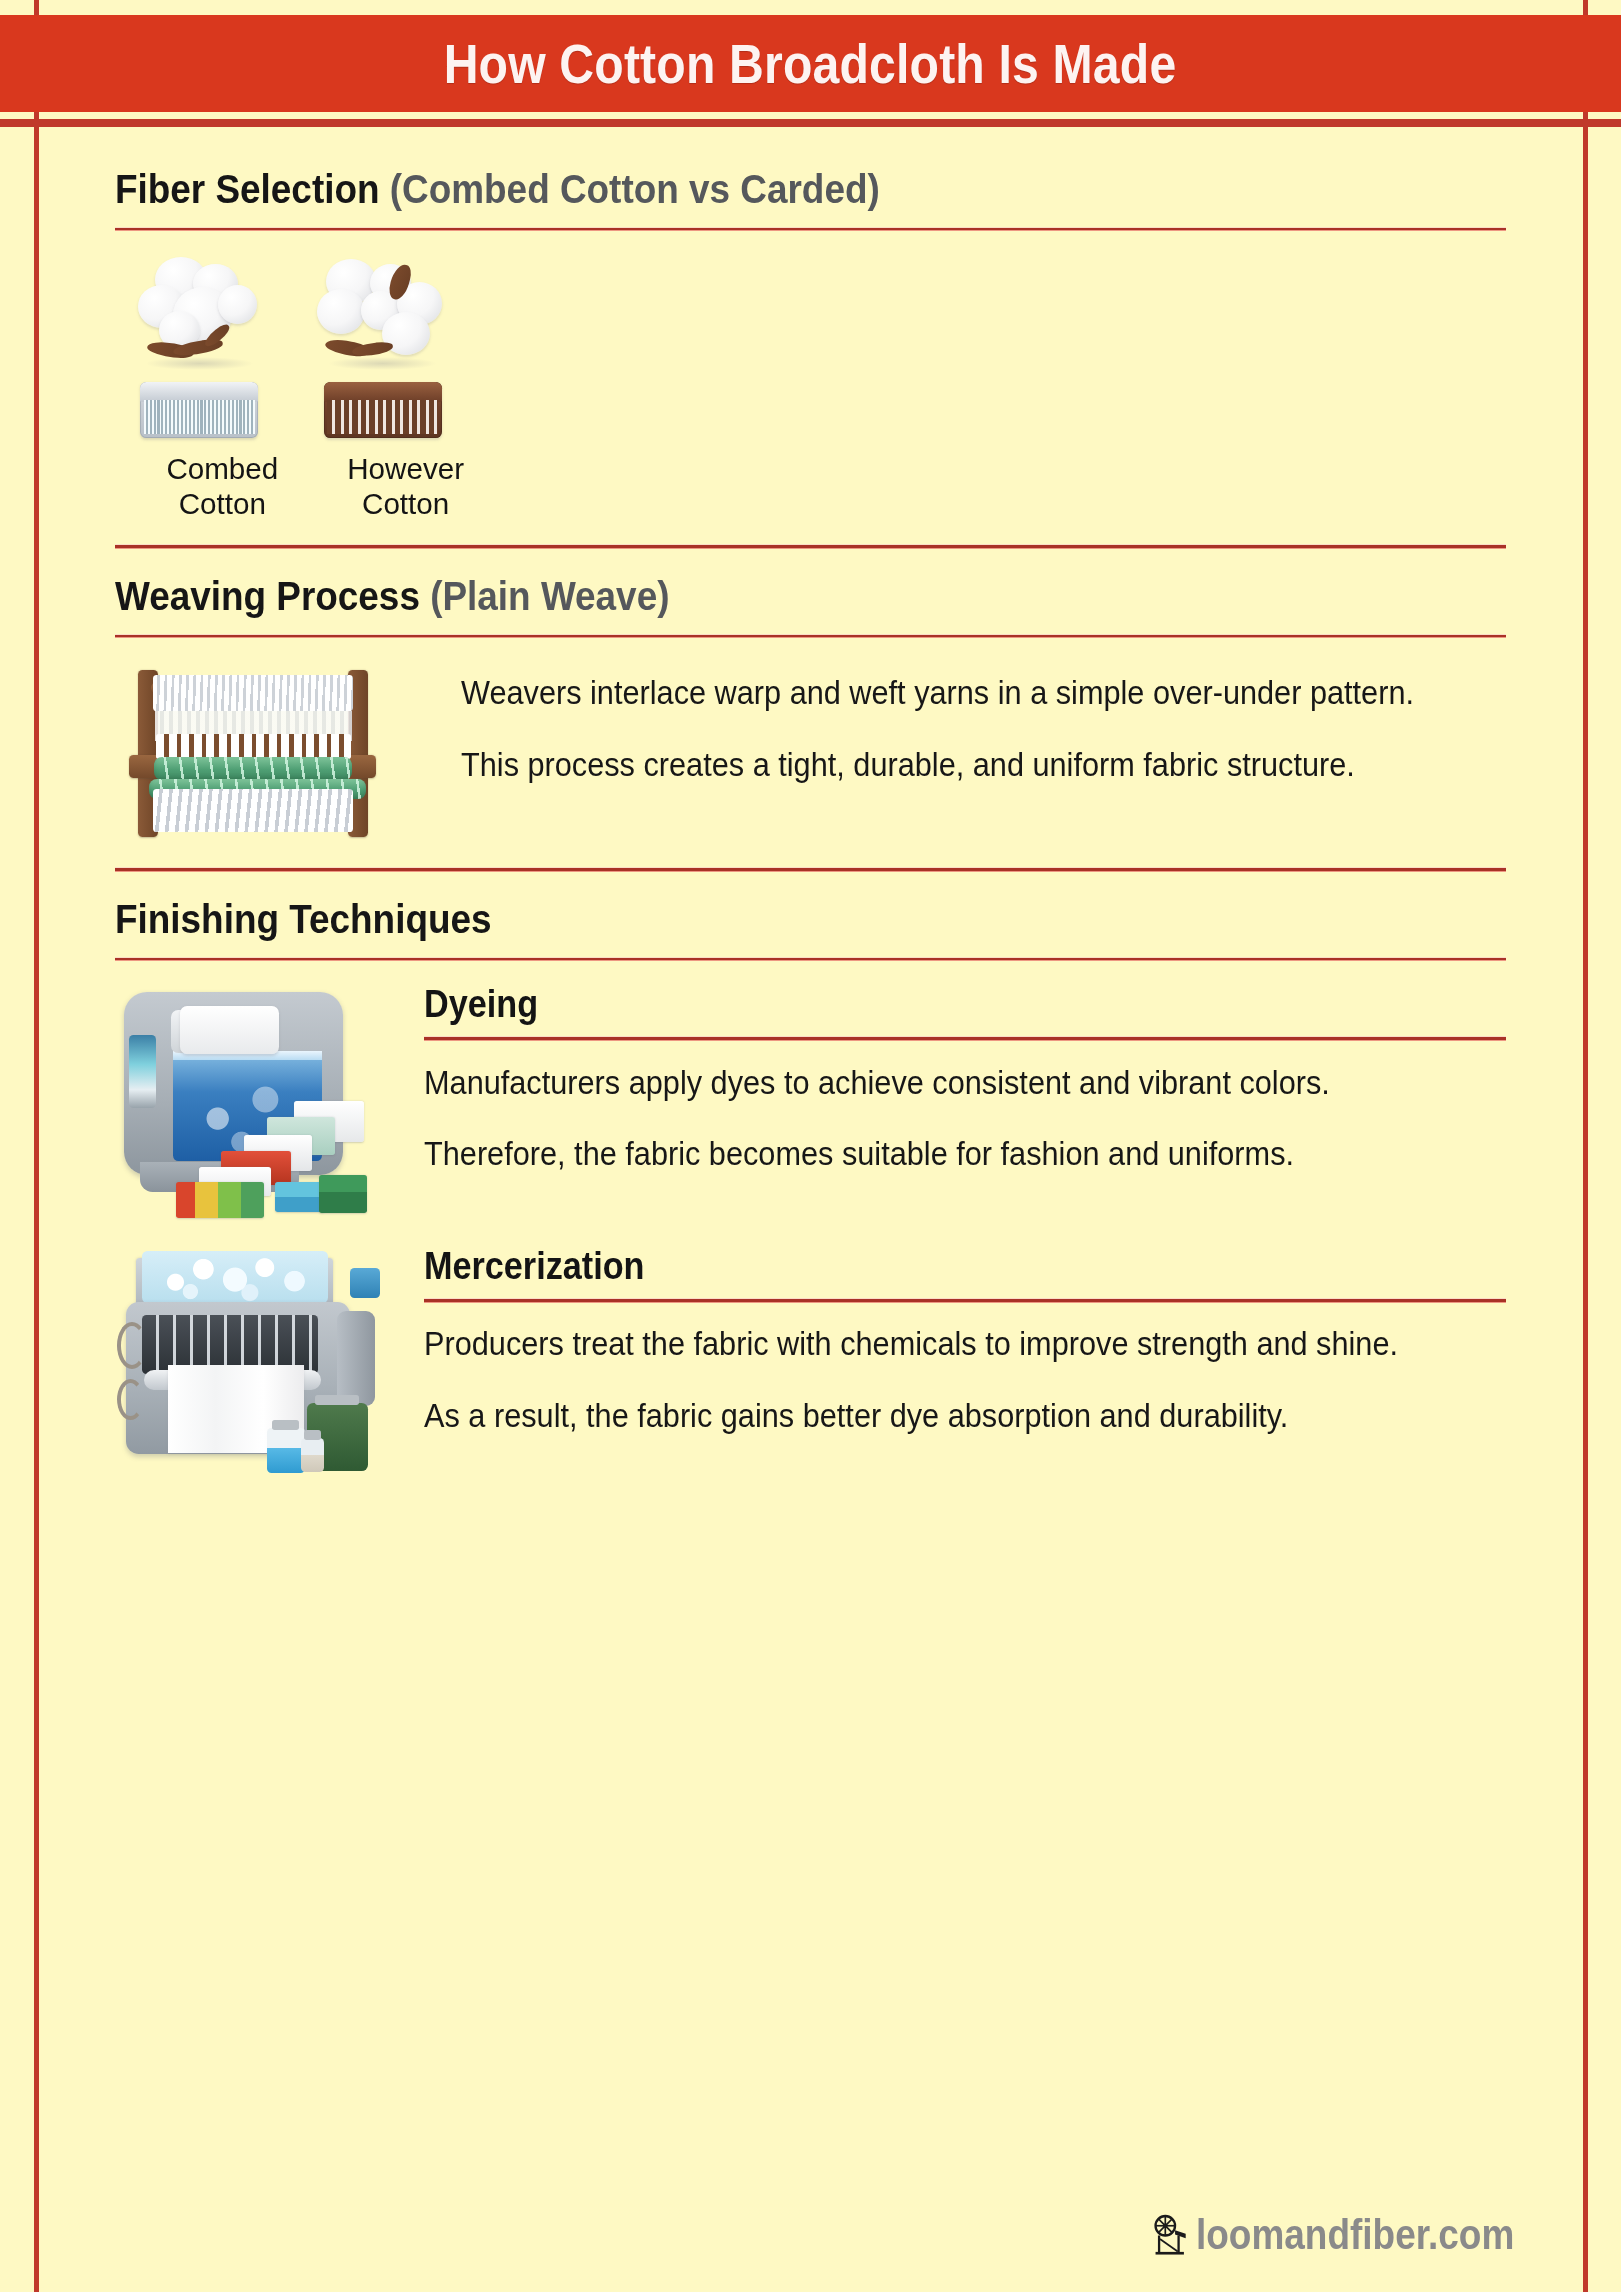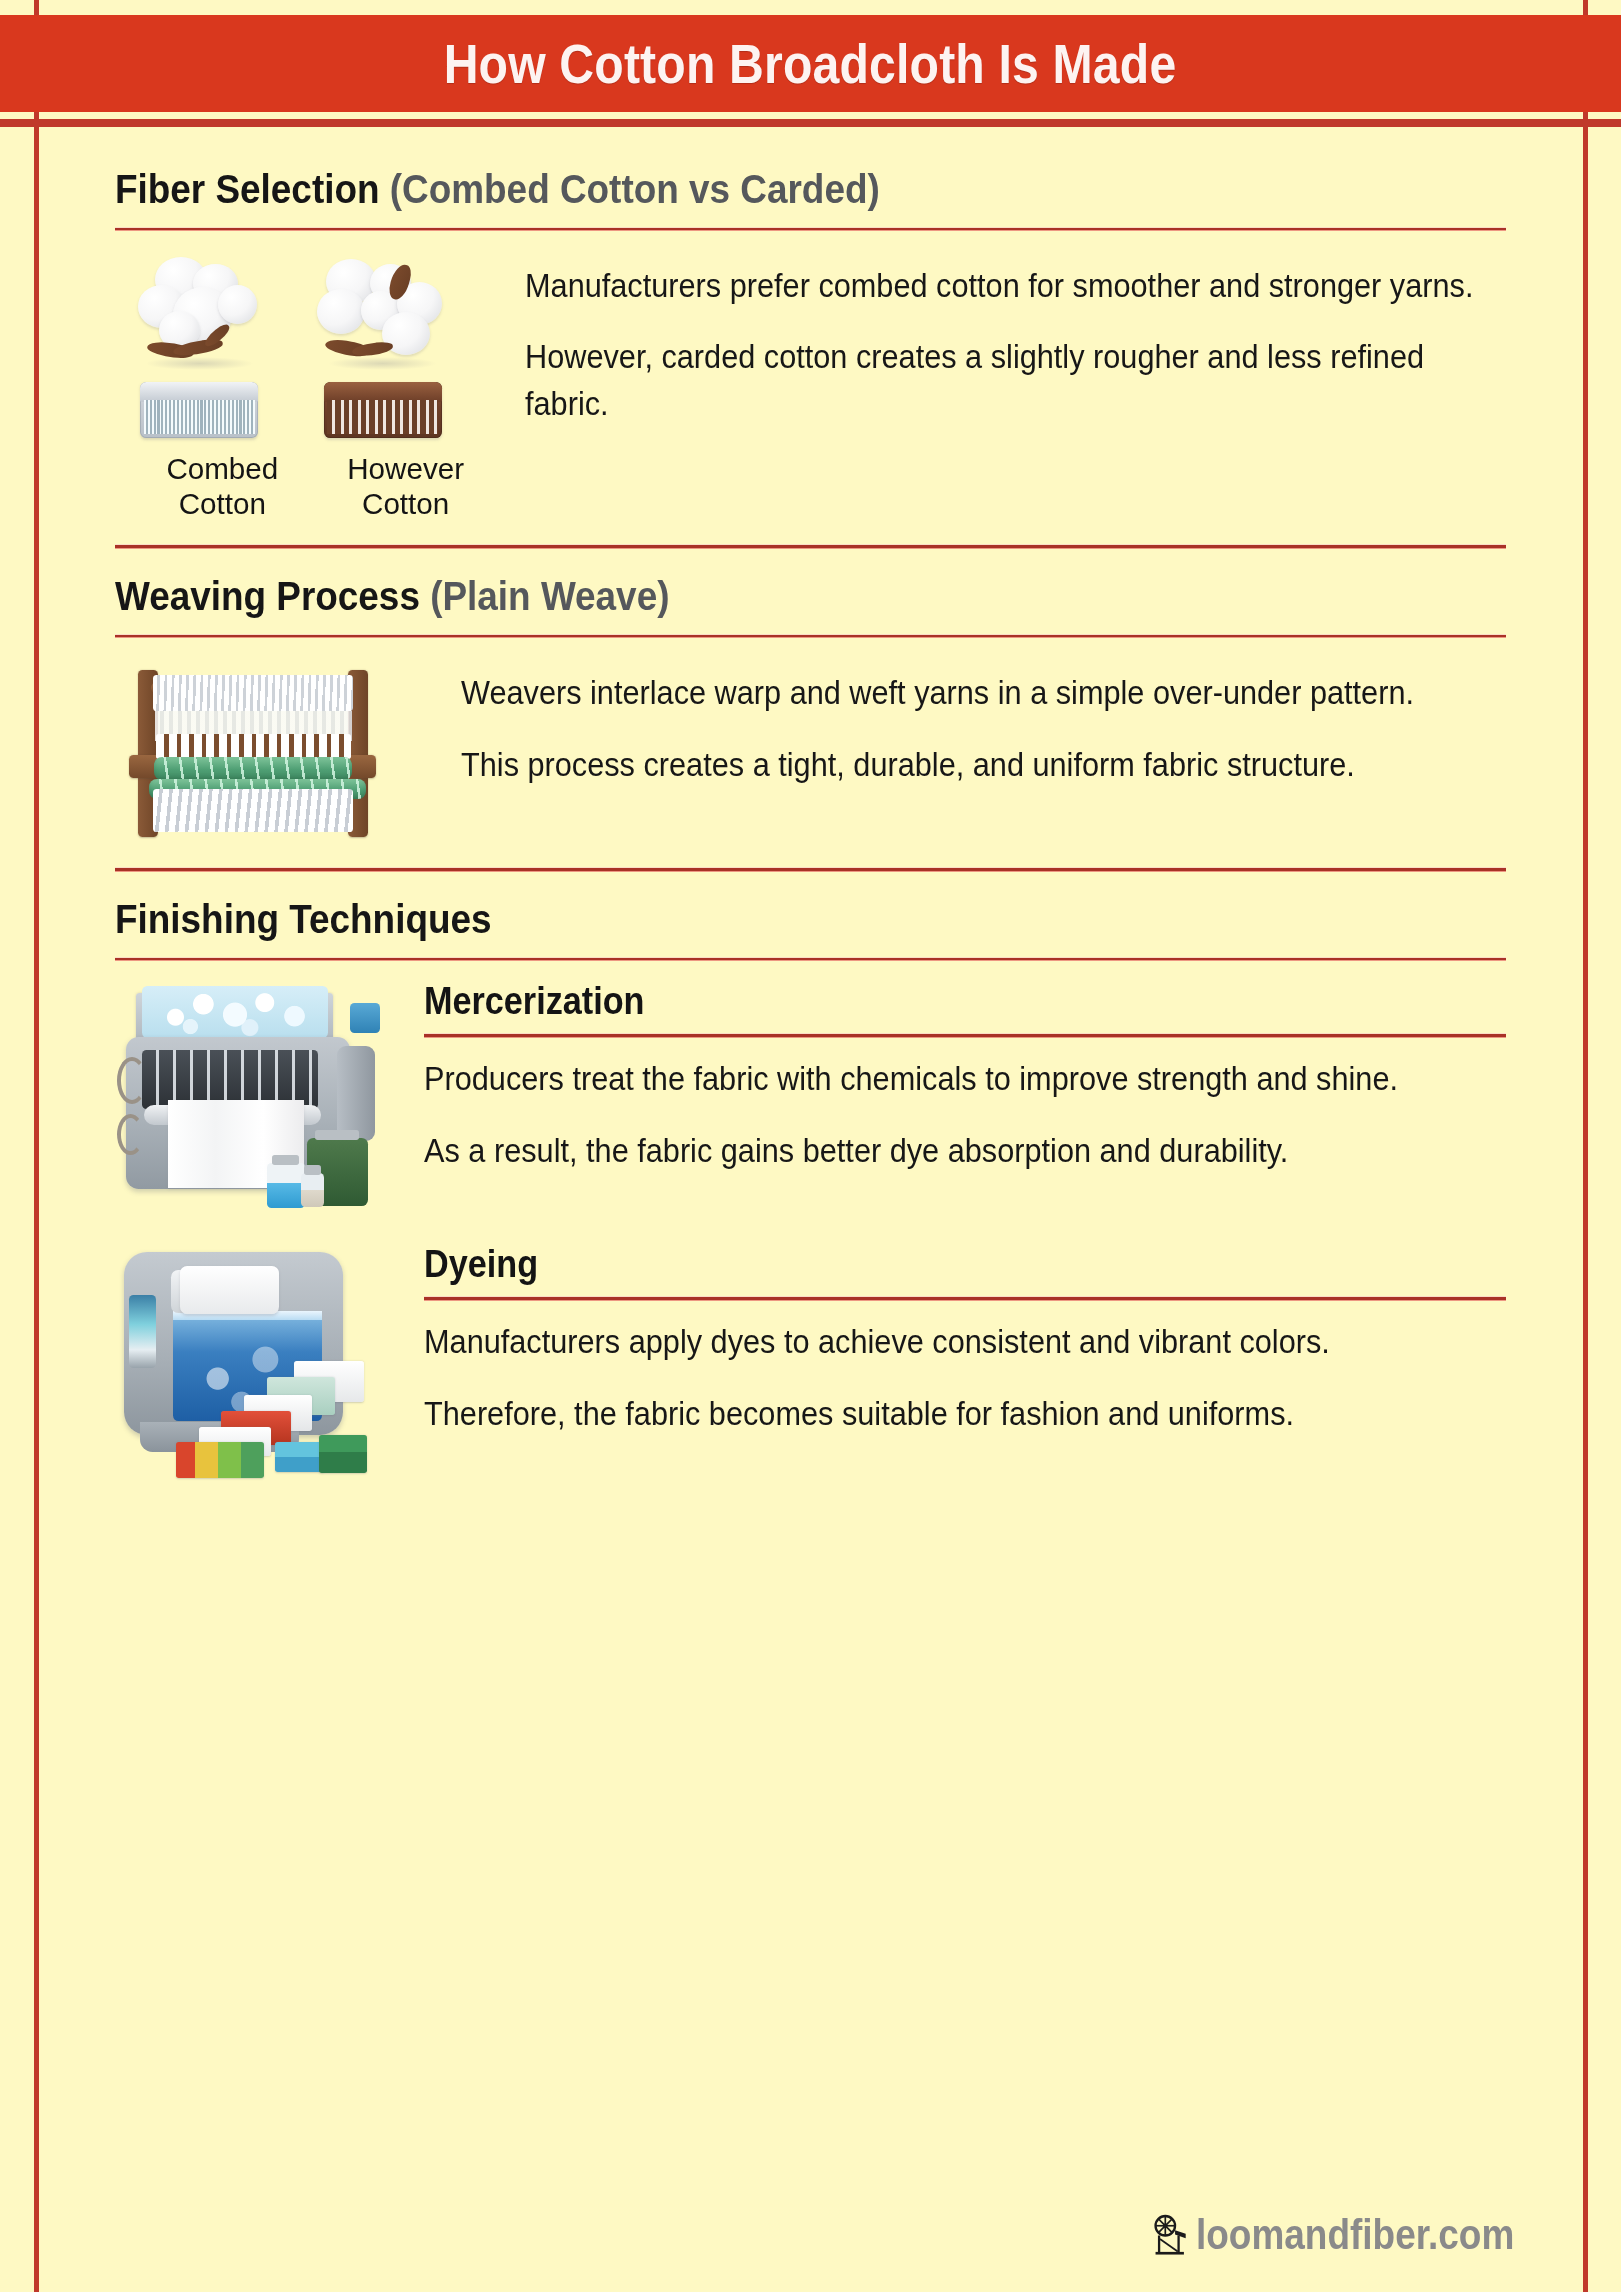--- a/index.html
+++ b/index.html
@@ -498,24 +498,20 @@
               <div class="spine"></div>
               <div class="teeth"></div>
             </div>
             <div class="fig-label">
               <span>However</span><br>
               <span>Cotton</span>
             </div>
           </div>
         </div>
 
-        <div class="body-col" style="padding-left:61px;padding-top:7.2px;">
-          <div class="para">Manufacturers prefer combed cotton for smoother and stronger yarns.</div>
-          <div class="para">However, carded cotton creates a slightly rougher and less refined fabric.</div>
-        </div>
       </div>
     </div>
 
     <div style="margin-top:23px;">
       <div class="divider"></div>
 
       <div class="sec-head" style="margin-top:23px;">
         <span>Weaving Process</span>
         <span class="paren">(Plain Weave)</span>
       </div>
@@ -545,20 +541,51 @@
       </div>
     </div>
 
     <div style="margin-top:27px;">
       <div class="divider"></div>
 
       <div class="sec-head" style="margin-top:23px;">
         <span>Finishing Techniques</span>
       </div>
       <div class="divider head-rule"></div>
+
+      <div class="row" style="margin-top:23px;">
+
+        <div class="figure" style="padding-left:1.8px;">
+          <div class="dye">
+            <div class="shell"></div>
+            <div class="foot"></div>
+            <div class="panel"></div>
+            <div class="vat"></div>
+            <div class="vat-top"></div>
+            <div class="roll2"></div>
+            <div class="roll"></div>
+
+            <div class="fold" style="left:177px; top:118px; width:70px; height:41px; background:linear-gradient(180deg,#ffffff,#e6e8ea);"></div>
+            <div class="fold" style="left:150px; top:134px; width:68px; height:38px; background:linear-gradient(180deg,#cfe6dc,#a9cfc0);"></div>
+            <div class="fold" style="left:127px; top:152px; width:68px; height:36px; background:linear-gradient(180deg,#ffffff,#e4e6e8);"></div>
+            <div class="fold" style="left:104px; top:168px; width:70px; height:34px; background:linear-gradient(180deg,#e2503a,#b5341f);"></div>
+            <div class="fold" style="left:82px;  top:184px; width:72px; height:29px; background:linear-gradient(180deg,#ffffff,#e7e9eb);"></div>
+            <div class="fold" style="left:59px;  top:199px; width:88px; height:36px; background:linear-gradient(90deg,#d9452c 0 22%,#e8c33d 22% 48%,#7fc04a 48% 74%,#4ea05c 74% 100%);"></div>
+            <div class="fold" style="left:158px; top:199px; width:50px; height:30px; background:linear-gradient(180deg,#63c4de 0 50%,#3f9fc9 50% 100%);"></div>
+            <div class="fold" style="left:202px; top:192px; width:48px; height:38px; background:linear-gradient(180deg,#3f9a5b 0 46%,#2f7d49 46% 100%);"></div>
+          </div>
+        </div>
+
+        <div class="body-col" style="padding-left:38px;">
+          <div class="sub-head">Dyeing</div>
+          <div class="divider" style="margin-top:10.7px;"></div>
+          <div class="para" style="margin-top:19.7px;">Manufacturers apply dyes to achieve consistent and vibrant colors.</div>
+          <div class="para">Therefore, the fabric becomes suitable for fashion and uniforms.</div>
+        </div>
+      </div>
 
       <div class="row" style="margin-top:19.7px;">
 
         <div class="figure" style="padding-left:1.8px;">
           <div class="merc">
             <div class="tank"></div>
             <div class="foam"></div>
             <div class="bluebox"></div>
             <div class="body"></div>
             <div class="drum"></div>
@@ -578,51 +605,20 @@
               <div class="cap"></div>
             </div>
           </div>
         </div>
 
         <div class="body-col" style="padding-left:38px;">
           <div class="sub-head">Mercerization</div>
           <div class="divider" style="margin-top:10.7px;"></div>
           <div class="para" style="margin-top:19.7px;">Producers treat the fabric with chemicals to improve strength and shine.</div>
           <div class="para">As a result, the fabric gains better dye absorption and durability.</div>
-        </div>
-      </div>
-
-      <div class="row" style="margin-top:23px;">
-
-        <div class="figure" style="padding-left:1.8px;">
-          <div class="dye">
-            <div class="shell"></div>
-            <div class="foot"></div>
-            <div class="panel"></div>
-            <div class="vat"></div>
-            <div class="vat-top"></div>
-            <div class="roll2"></div>
-            <div class="roll"></div>
-
-            <div class="fold" style="left:177px; top:118px; width:70px; height:41px; background:linear-gradient(180deg,#ffffff,#e6e8ea);"></div>
-            <div class="fold" style="left:150px; top:134px; width:68px; height:38px; background:linear-gradient(180deg,#cfe6dc,#a9cfc0);"></div>
-            <div class="fold" style="left:127px; top:152px; width:68px; height:36px; background:linear-gradient(180deg,#ffffff,#e4e6e8);"></div>
-            <div class="fold" style="left:104px; top:168px; width:70px; height:34px; background:linear-gradient(180deg,#e2503a,#b5341f);"></div>
-            <div class="fold" style="left:82px;  top:184px; width:72px; height:29px; background:linear-gradient(180deg,#ffffff,#e7e9eb);"></div>
-            <div class="fold" style="left:59px;  top:199px; width:88px; height:36px; background:linear-gradient(90deg,#d9452c 0 22%,#e8c33d 22% 48%,#7fc04a 48% 74%,#4ea05c 74% 100%);"></div>
-            <div class="fold" style="left:158px; top:199px; width:50px; height:30px; background:linear-gradient(180deg,#63c4de 0 50%,#3f9fc9 50% 100%);"></div>
-            <div class="fold" style="left:202px; top:192px; width:48px; height:38px; background:linear-gradient(180deg,#3f9a5b 0 46%,#2f7d49 46% 100%);"></div>
-          </div>
-        </div>
-
-        <div class="body-col" style="padding-left:38px;">
-          <div class="sub-head">Dyeing</div>
-          <div class="divider" style="margin-top:10.7px;"></div>
-          <div class="para" style="margin-top:19.7px;">Manufacturers apply dyes to achieve consistent and vibrant colors.</div>
-          <div class="para">Therefore, the fabric becomes suitable for fashion and uniforms.</div>
         </div>
       </div>
     </div>
   </div>
 
   <div class="footer">
     <svg class="wheel-icon" width="39" height="43" viewBox="0 0 44 48">
       <circle cx="15" cy="13" r="11" fill="none" stroke="#1b1b1b" stroke-width="2.6"></circle>
       <g stroke="#1b1b1b" stroke-width="1.9">
         <line x1="15" y1="2" x2="15" y2="24"></line>

